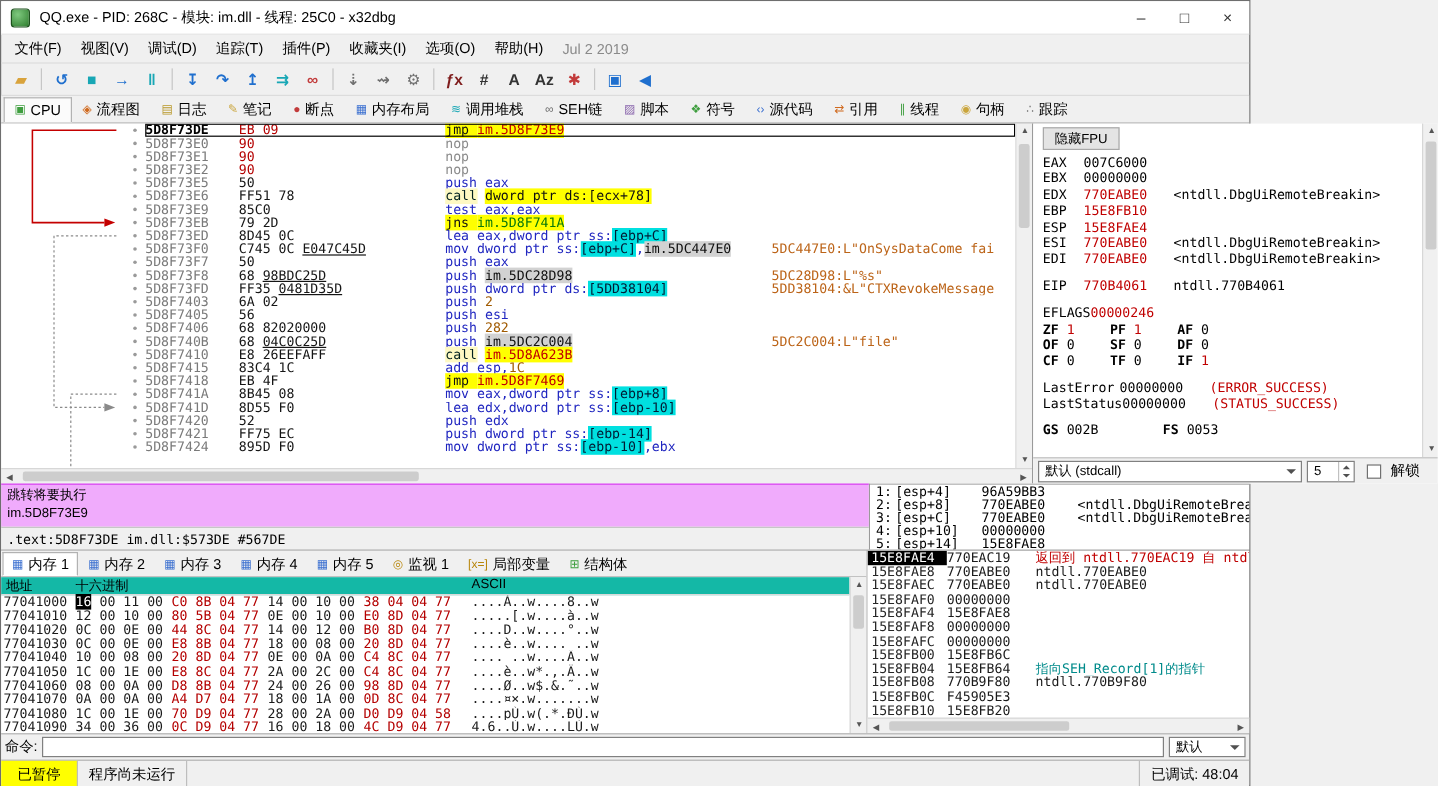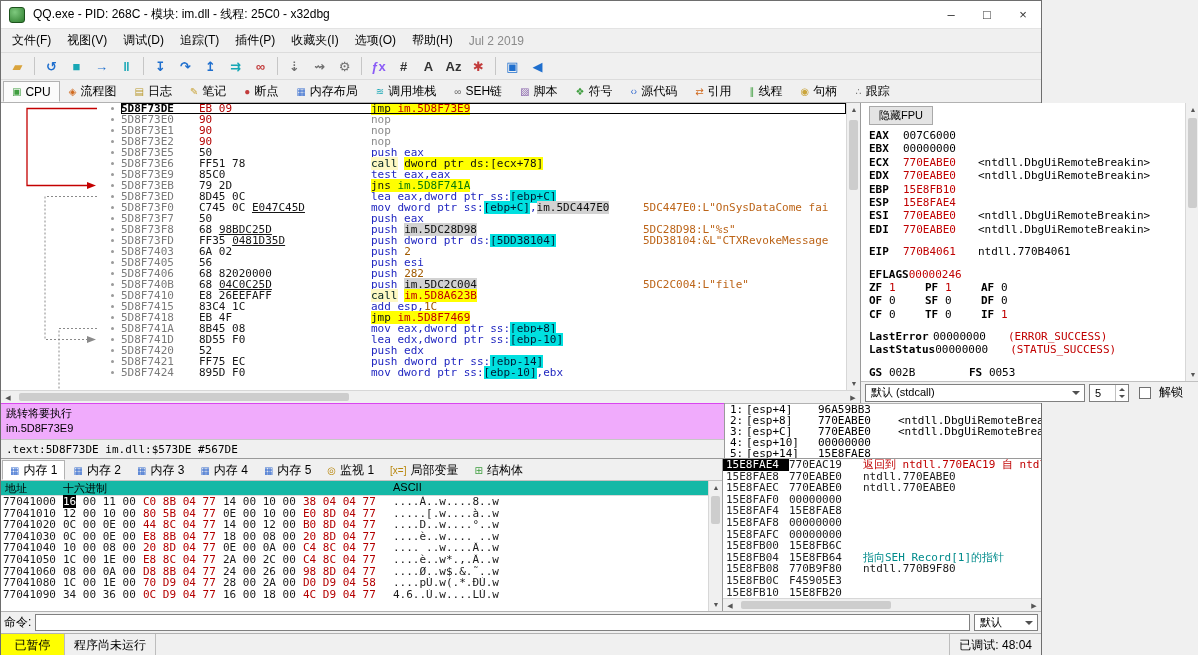--- a/index.html
+++ b/index.html
@@ -66,21 +66,21 @@
   .tk-n{color:#a05a00}
   .dcomm{flex:1;color:#bc6418;overflow:hidden}
 
   
   .reg-block{width:338px;display:flex;flex-direction:column;background:#fff;flex:none}
   .reg-wrap{display:flex;height:278px;flex:none}
   .registers{flex:1;overflow:hidden;font-family:"DejaVu Sans Mono",monospace;font-size:11px;padding:3px 0 0 8px}
   .fpu-btn{display:inline-block;border:1px solid #a9a9a9;background:#e4e4e4;font-family:"Liberation Sans","DejaVu Sans",sans-serif;font-size:11px;padding:1px 9px;margin-bottom:4px}
   .rrow{height:13.4px;line-height:13.4px;white-space:pre;overflow:hidden}
   .rrow.blank{height:9px}
-  .rname{display:inline-block;min-width:34px;font-weight:bold}
+  .rname{display:inline-block;min-width:34px;font-weight:normal}
   .rname.long{min-width:64px}
   .rval{margin-right:22px}
   .v-r{color:#c00000}.v-k{color:#000}
   .fpair{display:inline-block;min-width:56px}
   .fpair.wide{min-width:100px}
   .fpair b{font-weight:bold}
   .convrow{height:22px;border-top:1px solid #c0c0c0;background:#f0f0f0;display:flex;align-items:center;padding:0 4px;gap:4px;flex:none}
   .combo{border:1px solid #808080;background:#fff;height:18px;display:flex;align-items:center;padding-left:5px;font-size:11px;white-space:nowrap}
   .carrow{width:0;height:0;border:4px solid transparent;border-top-color:#505050;margin:4px 4px 0 auto}
   .conv-combo{width:220px}
@@ -206,21 +206,21 @@
         <span class="tbi" style="color:#707070">⇣</span>
       </span>
       <span class="tb">
         <span class="tbi" style="color:#707070">⇝</span>
       </span>
       <span class="tb">
         <span class="tbi" style="color:#707070">⚙</span>
       </span>
       <span class="tsep"></span>
       <span class="tb">
-        <span class="tbi" style="color:#8b5cf6">ƒx</span>
+        <span class="tbi" style="color:#7f1d1d">ƒx</span>
       </span>
       <span class="tb">
         <span class="tbi" style="color:#333333">#</span>
       </span>
       <span class="tb">
         <span class="tbi" style="color:#333333">A</span>
       </span>
       <span class="tb">
         <span class="tbi" style="color:#333333">Az</span>
       </span>
@@ -355,21 +355,20 @@
       </div>
     </div>
 
     <div class="reg-block">
       <div class="reg-wrap">
         <div class="registers">
           <span class="fpu-btn">隐藏FPU</span>
           <div id="reg-rows">
               <div class="rrow"><b class="rname">EAX</b><span class="rval v-k">007C6000</span></div>
               <div class="rrow"><b class="rname">EBX</b><span class="rval v-k">00000000</span></div>
-              <div class="rrow"><b class="rname">ECX</b><span class="rval v-r">770EABE0</span><span class="v-k">&lt;ntdll.DbgUiRemoteBreakin&gt;</span></div>
               <div class="rrow"><b class="rname">EDX</b><span class="rval v-r">770EABE0</span><span class="v-k">&lt;ntdll.DbgUiRemoteBreakin&gt;</span></div>
               <div class="rrow"><b class="rname">EBP</b><span class="rval v-r">15E8FB10</span></div>
               <div class="rrow"><b class="rname">ESP</b><span class="rval v-r">15E8FAE4</span></div>
               <div class="rrow"><b class="rname">ESI</b><span class="rval v-r">770EABE0</span><span class="v-k">&lt;ntdll.DbgUiRemoteBreakin&gt;</span></div>
               <div class="rrow"><b class="rname">EDI</b><span class="rval v-r">770EABE0</span><span class="v-k">&lt;ntdll.DbgUiRemoteBreakin&gt;</span></div>
               <div class="rrow blank"></div>
               <div class="rrow"><b class="rname">EIP</b><span class="rval v-r">770B4061</span><span class="v-k">ntdll.770B4061</span></div>
               <div class="rrow blank"></div>
               <div class="rrow"><b class="rname">EFLAGS</b><span class="rval v-r">00000246</span></div>
               <div class="rrow"><span class="fpair"><b>ZF</b> <span class="v-r">1</span></span><span class="fpair"><b>PF</b> <span class="v-r">1</span></span><span class="fpair"><b>AF</b> <span class="v-k">0</span></span></div>
@@ -473,20 +472,21 @@
             <span class="mh-ascii">ASCII</span>
           </div>
           <div id="mem-rows">
               <div class="mrow"><span class="ma">77041000</span><span class="mh"><span class="mg"><span class="bsel">16</span> 00 11 00</span><span class="mg ptr">C0 8B 04 77</span><span class="mg">14 00 10 00</span><span class="mg ptr">38 04 04 77</span></span><span class="mascii">....À..w....8..w</span></div>
               <div class="mrow"><span class="ma">77041010</span><span class="mh"><span class="mg">12 00 10 00</span><span class="mg ptr">80 5B 04 77</span><span class="mg">0E 00 10 00</span><span class="mg ptr">E0 8D 04 77</span></span><span class="mascii">.....[.w....à..w</span></div>
               <div class="mrow"><span class="ma">77041020</span><span class="mh"><span class="mg">0C 00 0E 00</span><span class="mg ptr">44 8C 04 77</span><span class="mg">14 00 12 00</span><span class="mg ptr">B0 8D 04 77</span></span><span class="mascii">....D..w....°..w</span></div>
               <div class="mrow"><span class="ma">77041030</span><span class="mh"><span class="mg">0C 00 0E 00</span><span class="mg ptr">E8 8B 04 77</span><span class="mg">18 00 08 00</span><span class="mg ptr">20 8D 04 77</span></span><span class="mascii">....è..w.... ..w</span></div>
               <div class="mrow"><span class="ma">77041040</span><span class="mh"><span class="mg">10 00 08 00</span><span class="mg ptr">20 8D 04 77</span><span class="mg">0E 00 0A 00</span><span class="mg ptr">C4 8C 04 77</span></span><span class="mascii">.... ..w....Ä..w</span></div>
               <div class="mrow"><span class="ma">77041050</span><span class="mh"><span class="mg">1C 00 1E 00</span><span class="mg ptr">E8 8C 04 77</span><span class="mg">2A 00 2C 00</span><span class="mg ptr">C4 8C 04 77</span></span><span class="mascii">....è..w*.,.Ä..w</span></div>
               <div class="mrow"><span class="ma">77041060</span><span class="mh"><span class="mg">08 00 0A 00</span><span class="mg ptr">D8 8B 04 77</span><span class="mg">24 00 26 00</span><span class="mg ptr">98 8D 04 77</span></span><span class="mascii">....Ø..w$.&amp;.˜..w</span></div>
+              <div class="mrow"><span class="ma">77041070</span><span class="mh"><span class="mg">0A 00 0A 00</span><span class="mg ptr">A4 D7 04 77</span><span class="mg">18 00 1A 00</span><span class="mg ptr">0D 8C 04 77</span></span><span class="mascii">....¤×.w.......w</span></div>
               <div class="mrow"><span class="ma">77041080</span><span class="mh"><span class="mg">1C 00 1E 00</span><span class="mg ptr">70 D9 04 77</span><span class="mg">28 00 2A 00</span><span class="mg ptr">D0 D9 04 58</span></span><span class="mascii">....pÙ.w(.*.ÐÙ.w</span></div>
               <div class="mrow"><span class="ma">77041090</span><span class="mh"><span class="mg">34 00 36 00</span><span class="mg ptr">0C D9 04 77</span><span class="mg">16 00 18 00</span><span class="mg ptr">4C D9 04 77</span></span><span class="mascii">4.6..Ù.w....LÙ.w</span></div>
             </div>
         </div>
         <div class="vscroll">
           <span class="sbtn">▲</span>
           <span class="strack">
               <span class="sthumbv" style="top:2px;height:28px"></span>
             </span>
           <span class="sbtn">▼</span>

